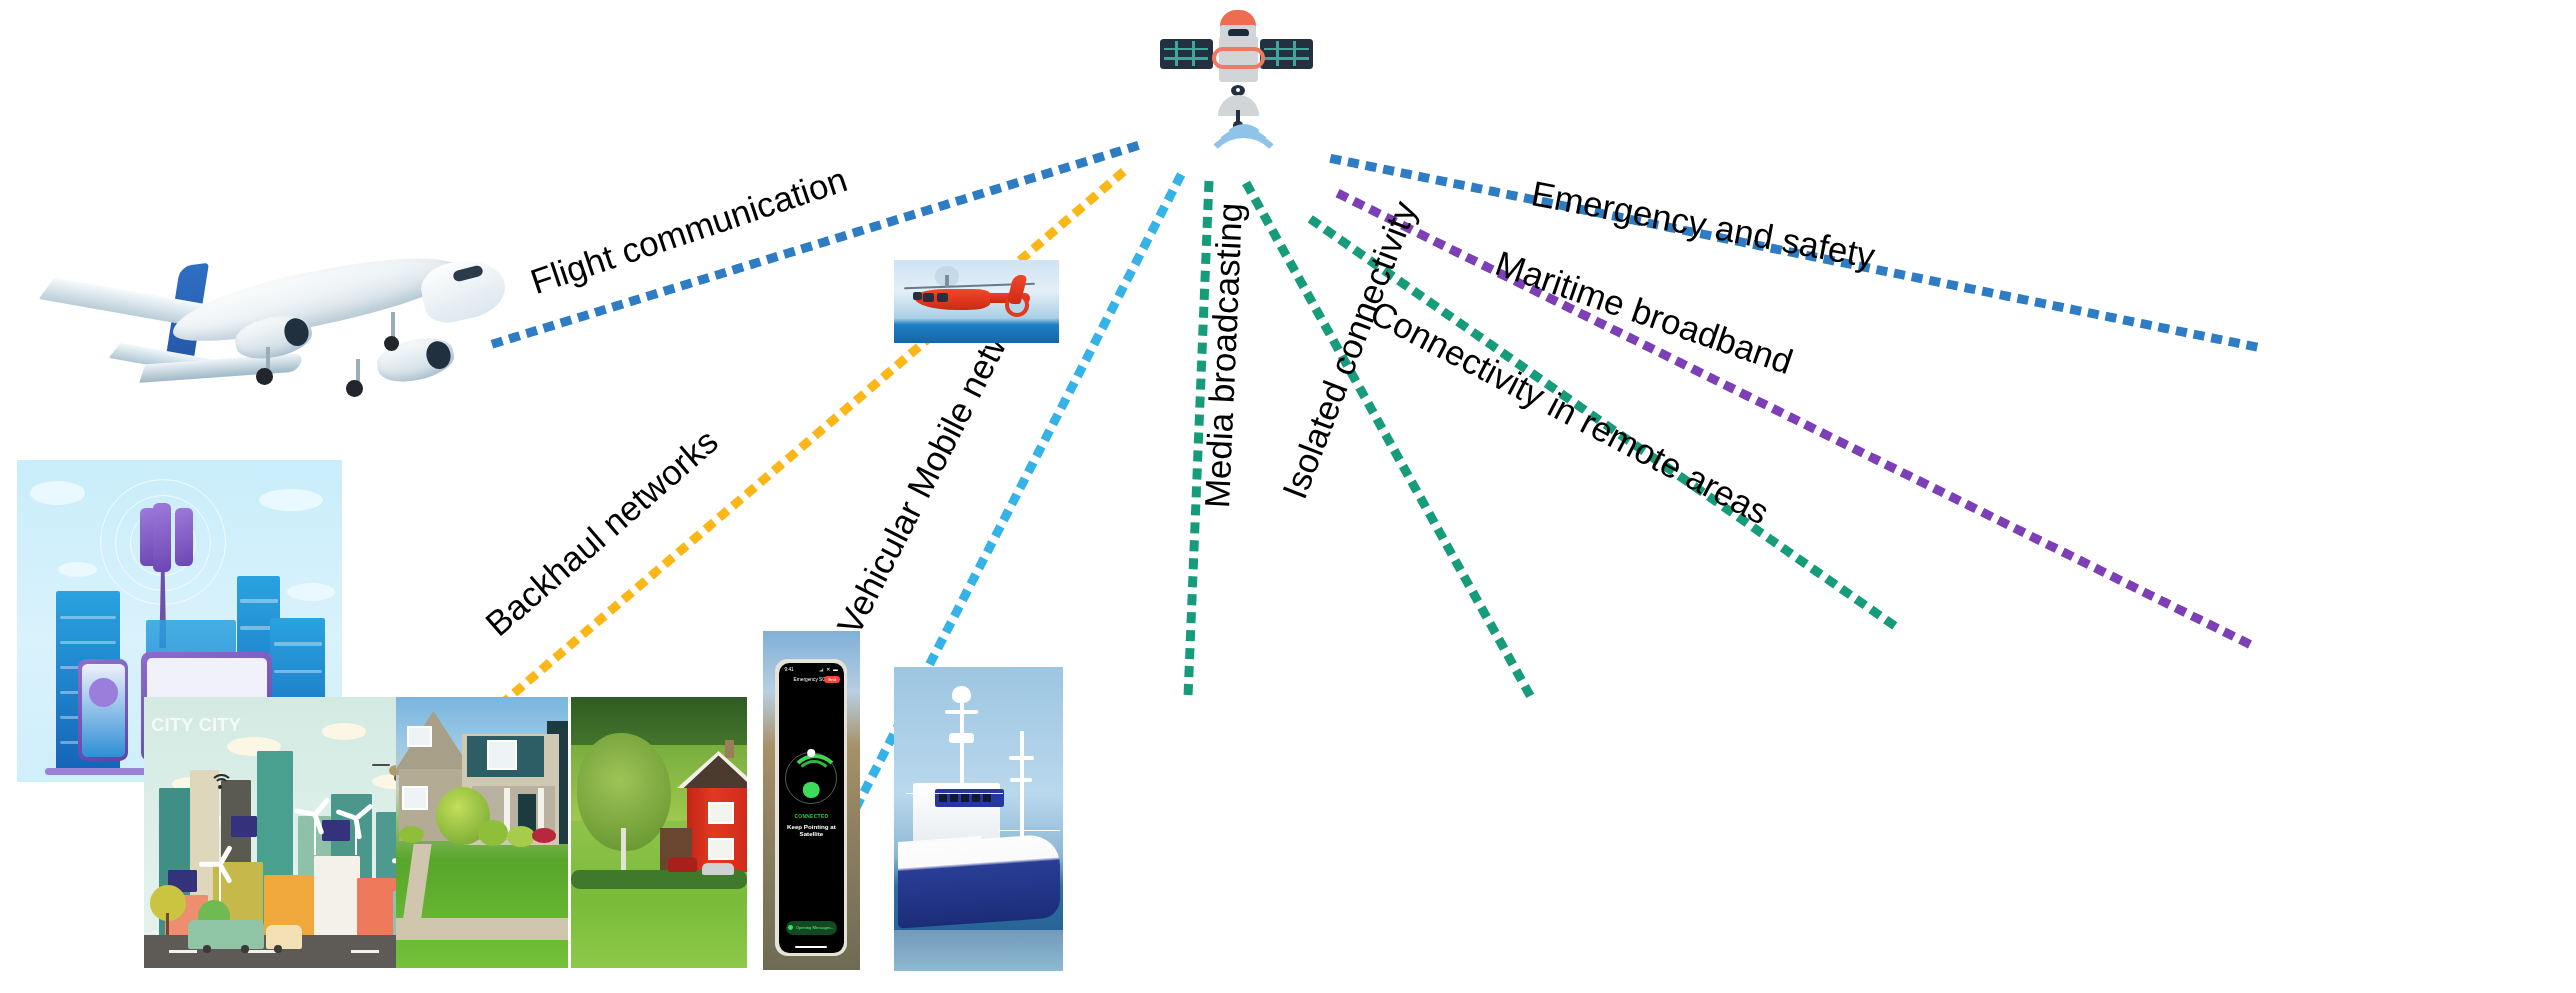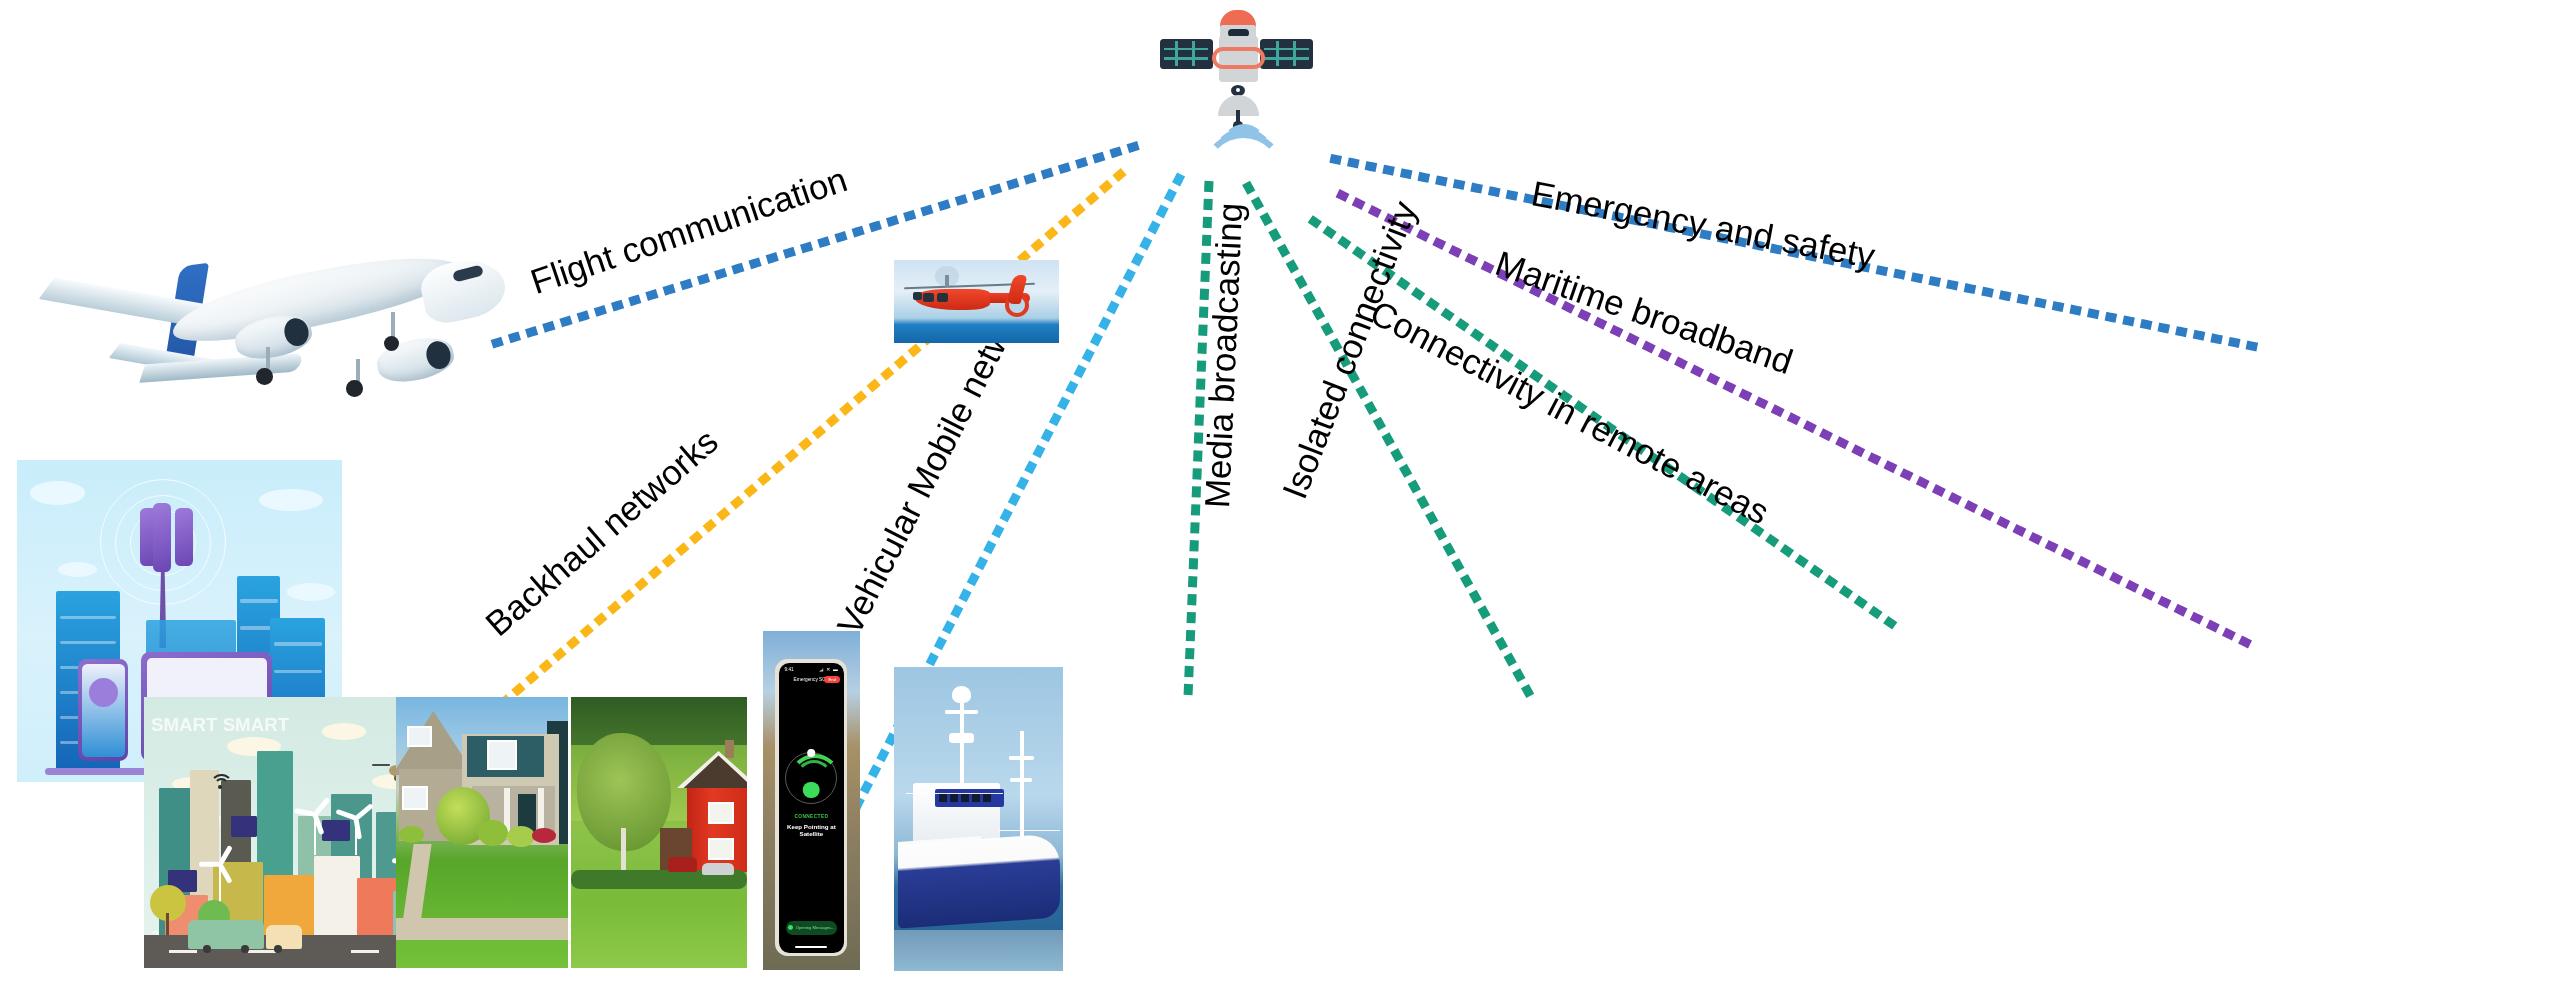--- a/index.html
+++ b/index.html
@@ -317,21 +317,21 @@
       </div>
     <div class="phone">
       <div class="scr"></div>
       <div class="wifiBadge"></div>
     </div>
     <div class="txt6g">6G</div>
     <div class="base"></div>
   </div>
 
   <div class="card sc">
-    <div class="smartcity">SMART SMART</div>
+    <div class="smartcity">CITY CITY</div>
     <div class="cloud" style="left:83px;top:40px;width:54px;height:19.4px;"></div>
     <div class="cloud" style="left:178px;top:26px;width:44px;height:16.6px;"></div>
     <div class="cloud" style="left:275px;top:41px;width:59px;height:19.4px;"></div>
     <div class="cloud" style="left:228px;top:77px;width:46px;height:15px;"></div>
     <div class="cloud" style="left:28px;top:80px;width:40px;height:14px;"></div>
 
     <div class="watermark" style="left:43px;top:111px;font-size:21px;">alamy</div>
     <div class="watermark" style="left:176px;top:173px;font-size:18px;">alamy</div>
     <div class="watermark" style="left:266px;top:111px;font-size:19.4px;">alamy</div>
     <div class="watermark" style="left:5.5px;top:228px;font-size:18px;">alamy</div>

